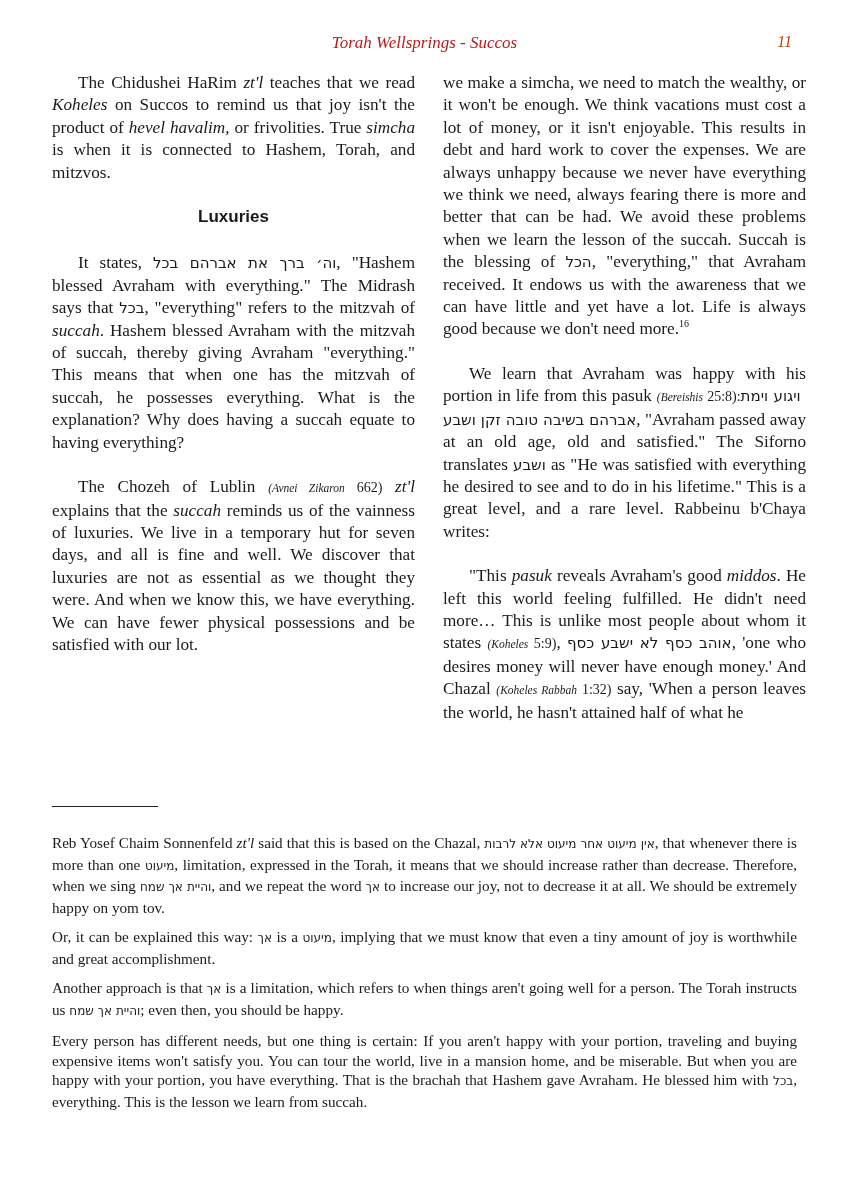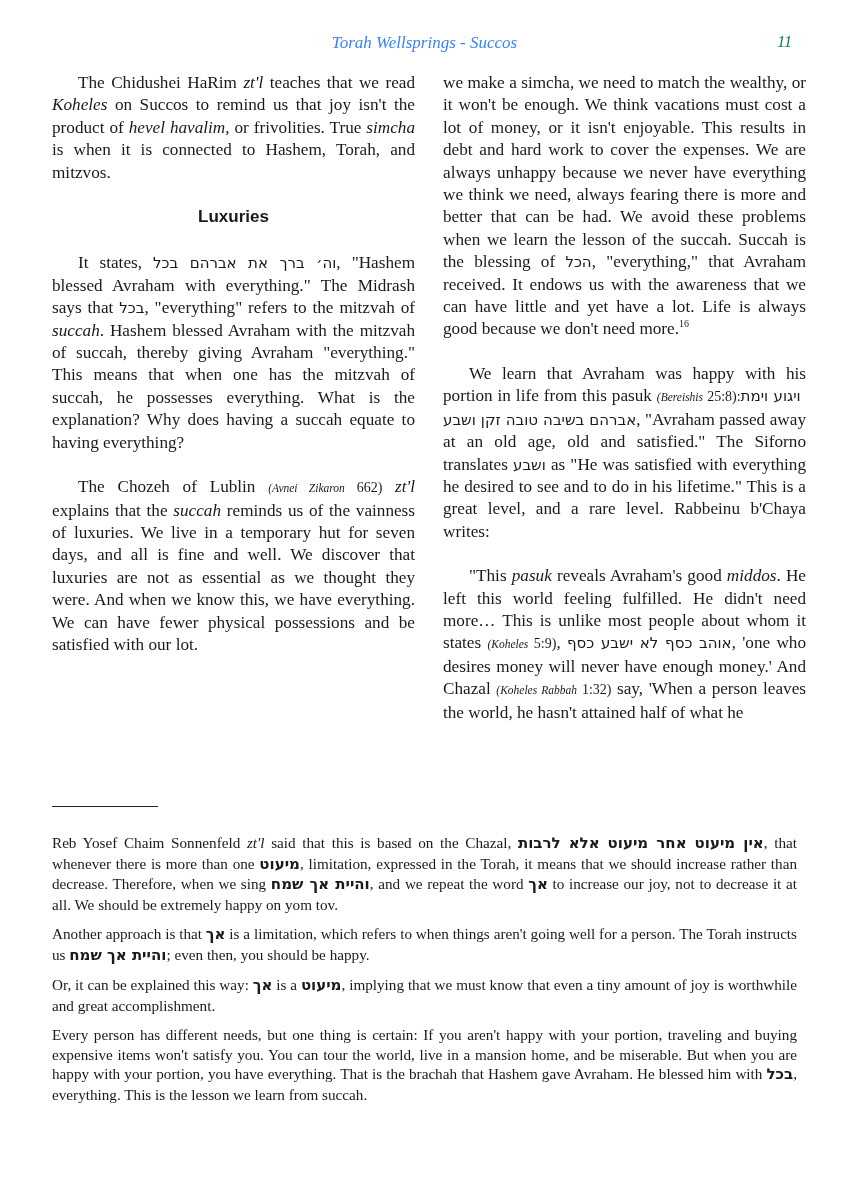--- a/index.html
+++ b/index.html
@@ -1,33 +1,33 @@
 <!DOCTYPE html>
 <html><head>
 <meta charset="utf-8">
 <style>
   html, body { margin: 0; padding: 0; background: #ffffff; }
   body { width: 849px; height: 1200px; position: relative; overflow: hidden; color: #1a1a1a; font-family: "DejaVu Serif", "Liberation Serif", serif; }
   .header { position: absolute; top: 33px; left: 0; width: 849px; height: 24px; }
-  .header-title { position: absolute; left: 0; width: 849px; text-align: center; font-family: "Liberation Serif", serif; font-style: italic; font-size: 17px; color: #3b82f6; }
-  .page-number { position: absolute; right: 57px; font-family: "Liberation Serif", serif; font-style: italic; font-size: 16px; color: #15803d; margin-left: 29px; }
+  .header-title { position: absolute; left: 0; width: 849px; text-align: center; font-family: "Liberation Serif", serif; font-style: italic; font-size: 17px; color: #b91c1c; }
+  .page-number { position: absolute; right: 57px; font-family: "Liberation Serif", serif; font-style: italic; font-size: 16px; color: #c2410c; margin-left: 29px; }
   .col { position: absolute; top: 72px; width: 363px; font-size: 16px; line-height: 22.4px; text-align: justify; font-family: "Liberation Serif", serif; }
   .col-left { left: 52px; }
   .col-right { left: 443px; }
   .col p { margin: 0 0 22px 0; text-indent: 26px; font-size: 17.2px; }
   .col p.cont { text-indent: 0; }
   .col h3 { margin: 0 0 24px 0; text-align: center; font-size: 17px; font-weight: bold; font-family: Liberation Sans, sans-serif; }
   .heb { font-family: "DejaVu Sans", sans-serif; font-size: 15px; }
   .src { font-size: 11.5px; font-style: italic; }
   .src-n { font-size: 14px; }
   sup { font-size: 10px; line-height: 0; }
   .divider { position: absolute; left: 52px; top: 806px; width: 106px; height: 1px; background: #222; }
   .footnotes { position: absolute; left: 52px; top: 833px; width: 745px; font-family: "Liberation Serif", serif; font-size: 15.2px; line-height: 19.5px; text-align: justify; }
   .footnotes p { margin: 0 0 10px 0; }
-  .footnotes .heb { font-size: 15px; font-weight: bold; }
+  .footnotes .heb { font-size: 12px; }
   i { font-style: italic; }
 </style>
 </head>
 <body>
 
 <div class="header">
   <span class="header-title">Torah Wellsprings - Succos</span>
   <span class="page-number">11</span>
 </div>
 
@@ -48,19 +48,19 @@
   <p><span>We learn that Avraham was happy with his portion in life from this pasuk </span><span class="src">(Bereishis</span><span class="src-n"> 25:8):</span><span class="heb" dir="rtl"> ויגוע וימת אברהם בשיבה טובה זקן ושבע</span><span>, "Avraham passed away at an old age, old and satisfied." The Siforno translates </span><span class="heb" dir="rtl">ושבע</span><span> as "He was satisfied with everything he desired to see and to do in his lifetime." This is a great level, and a rare level. Rabbeinu b'Chaya writes:</span></p>
 
   <p><span>"This </span><i>pasuk</i><span> reveals Avraham's good </span><i>middos</i><span>. He left this world feeling fulfilled. He didn't need more… This is unlike most people about whom it states </span><span class="src">(Koheles</span><span class="src-n"> 5:9)</span><span>, </span><span class="heb" dir="rtl">אוהב כסף לא ישבע כסף</span><span>, 'one who desires money will never have enough money.' And Chazal </span><span class="src">(Koheles Rabbah</span><span class="src-n"> 1:32)</span><span> say, 'When a person leaves the world, he hasn't attained half of what he</span></p>
 </div>
 
 <div class="divider"></div>
 
 <div class="footnotes">
   <p><span>Reb Yosef Chaim Sonnenfeld </span><i>zt'l</i><span> said that this is based on the Chazal, </span><span class="heb" dir="rtl">אין מיעוט אחר מיעוט אלא לרבות</span><span>, that whenever there is more than one </span><span class="heb" dir="rtl">מיעוט</span><span>, limitation, expressed in the Torah, it means that we should increase rather than decrease. Therefore, when we sing </span><span class="heb" dir="rtl">והיית אך שמח</span><span>, and we repeat the word </span><span class="heb" dir="rtl">אך</span><span> to increase our joy, not to decrease it at all. We should be extremely happy on yom tov.</span></p>
 
+  <p><span>Or, it can be explained this way: </span><span class="heb" dir="rtl">אך</span><span> is a </span><span class="heb" dir="rtl">מיעוט</span><span>, implying that we must know that even a tiny amount of joy is worthwhile and great accomplishment.</span></p>
+
   <p><span>Another approach is that </span><span class="heb" dir="rtl">אך</span><span> is a limitation, which refers to when things aren't going well for a person. The Torah instructs us </span><span class="heb" dir="rtl">והיית אך שמח</span><span>; even then, you should be happy.</span></p>
-
-  <p><span>Or, it can be explained this way: </span><span class="heb" dir="rtl">אך</span><span> is a </span><span class="heb" dir="rtl">מיעוט</span><span>, implying that we must know that even a tiny amount of joy is worthwhile and great accomplishment.</span></p>
 
 
   <p><span>Every person has different needs, but one thing is certain: If you aren't happy with your portion, traveling and buying expensive items won't satisfy you. You can tour the world, live in a mansion home, and be miserable. But when you are happy with your portion, you have everything. That is the brachah that Hashem gave Avraham. He blessed him with </span><span class="heb" dir="rtl">בכל</span><span>, everything. This is the lesson we learn from succah.</span></p>
 </div>
 
 </body></html>

